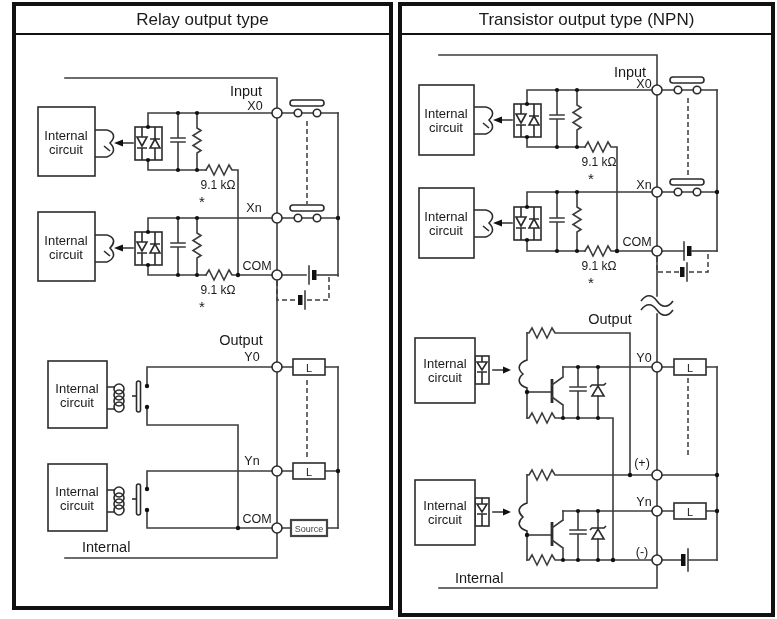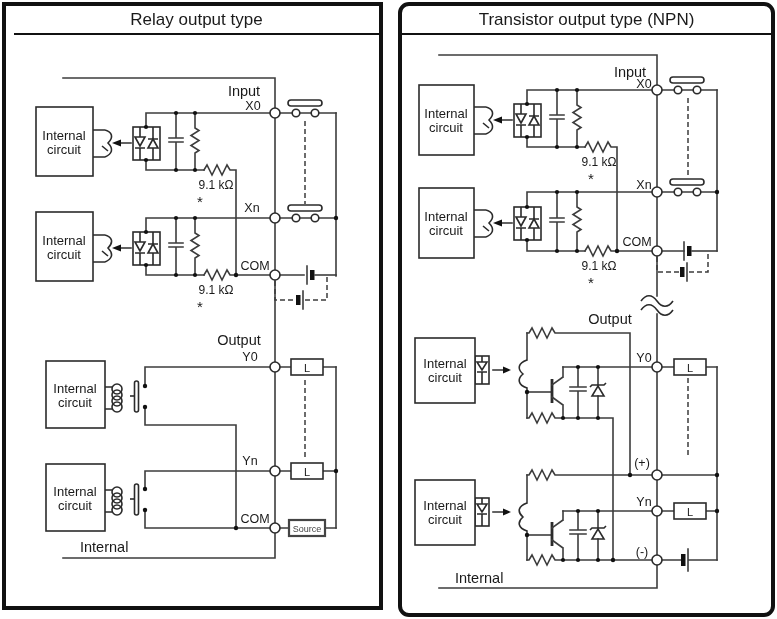--- a/index.html
+++ b/index.html
@@ -1,20 +1,20 @@
 <!DOCTYPE html>
 <html><head>
 <meta charset="utf-8">
 <style>
   html,body{margin:0;padding:0;background:#fff;}
   #stage{position:relative;width:777px;height:619px;background:#fff;overflow:hidden;
          font-family:"Liberation Sans",sans-serif;color:#1a1a1a;}
   .panel{position:absolute;top:2px;background:#fff;border:4px solid #111;box-sizing:border-box;}
-  #panel-relay{left:2px;width:381px;height:608px;padding-left:8px;}
-  #panel-transistor{left:398px;width:377px;height:615px;border-radius:11px;}
+  #panel-relay{left:12px;width:381px;height:608px;}
+  #panel-transistor{left:398px;width:377px;height:615px;}
   .panel-title{height:27px;line-height:27px;text-align:center;font-size:17px;
                border-bottom:2px solid #111;color:#1a1a1a;white-space:nowrap;}
   .diagram{display:block;}
   svg text{font-family:"Liberation Sans",sans-serif;fill:#1a1a1a;}
   .wire{stroke:#3d3d3d;stroke-width:1.6;fill:none;stroke-linecap:square;}
   .dash{stroke:#3d3d3d;stroke-width:1.5;fill:none;stroke-dasharray:5 3;}
   .comp{stroke:#2b2b2b;stroke-width:1.6;fill:#fff;}
   .compn{stroke:#2b2b2b;stroke-width:1.6;fill:none;}
   .dot{fill:#111;stroke:none;}
   .plate{fill:#111;stroke:none;}

